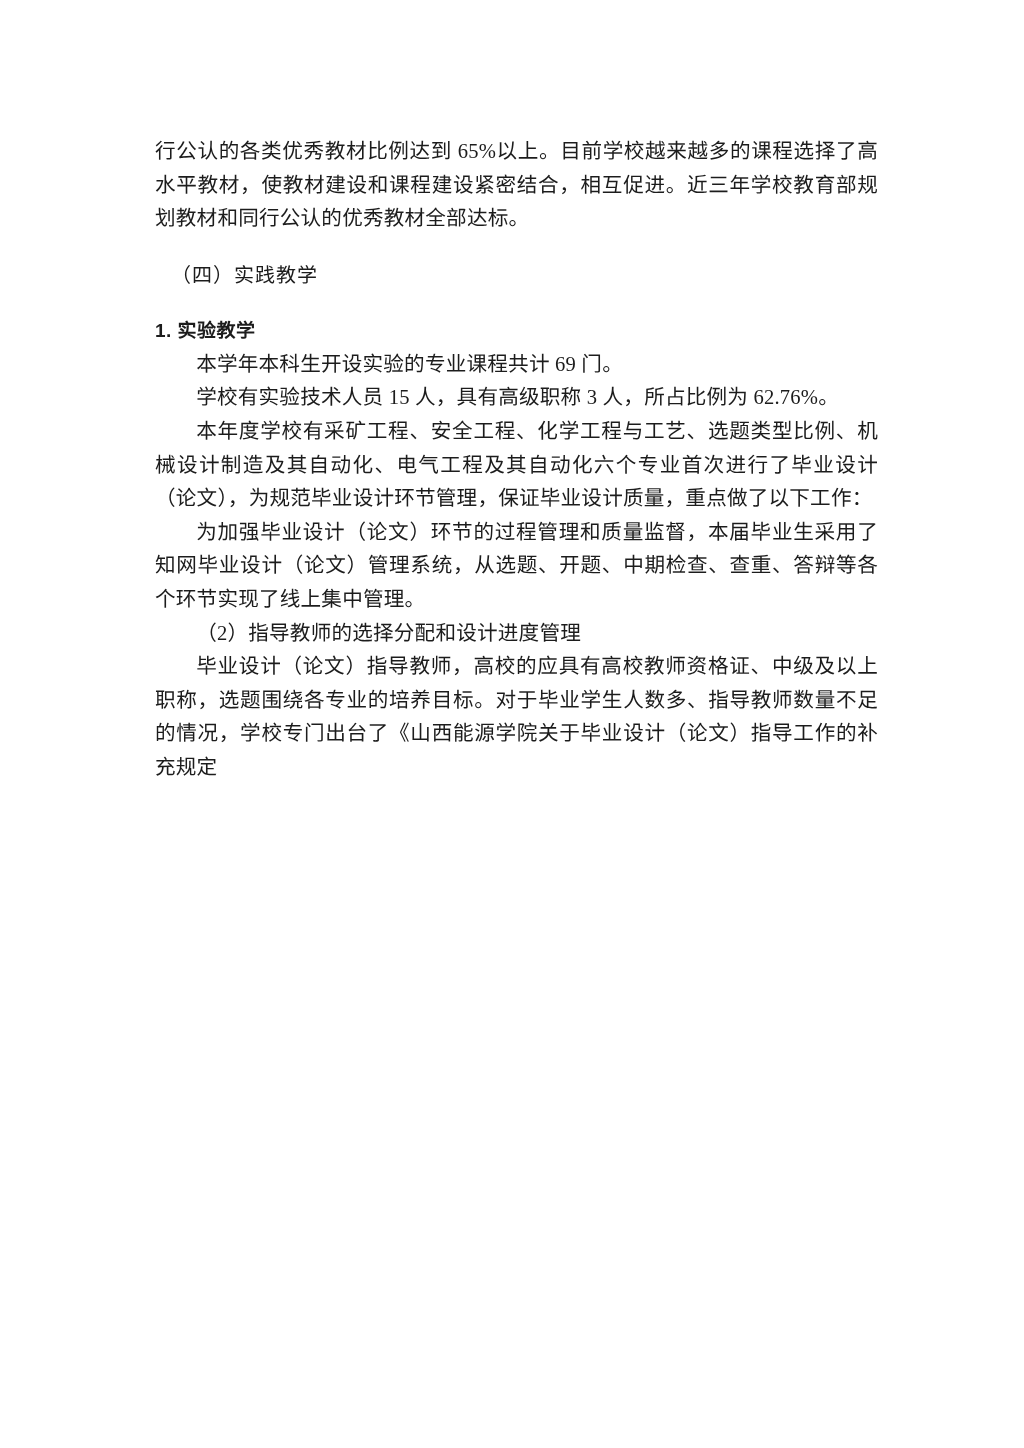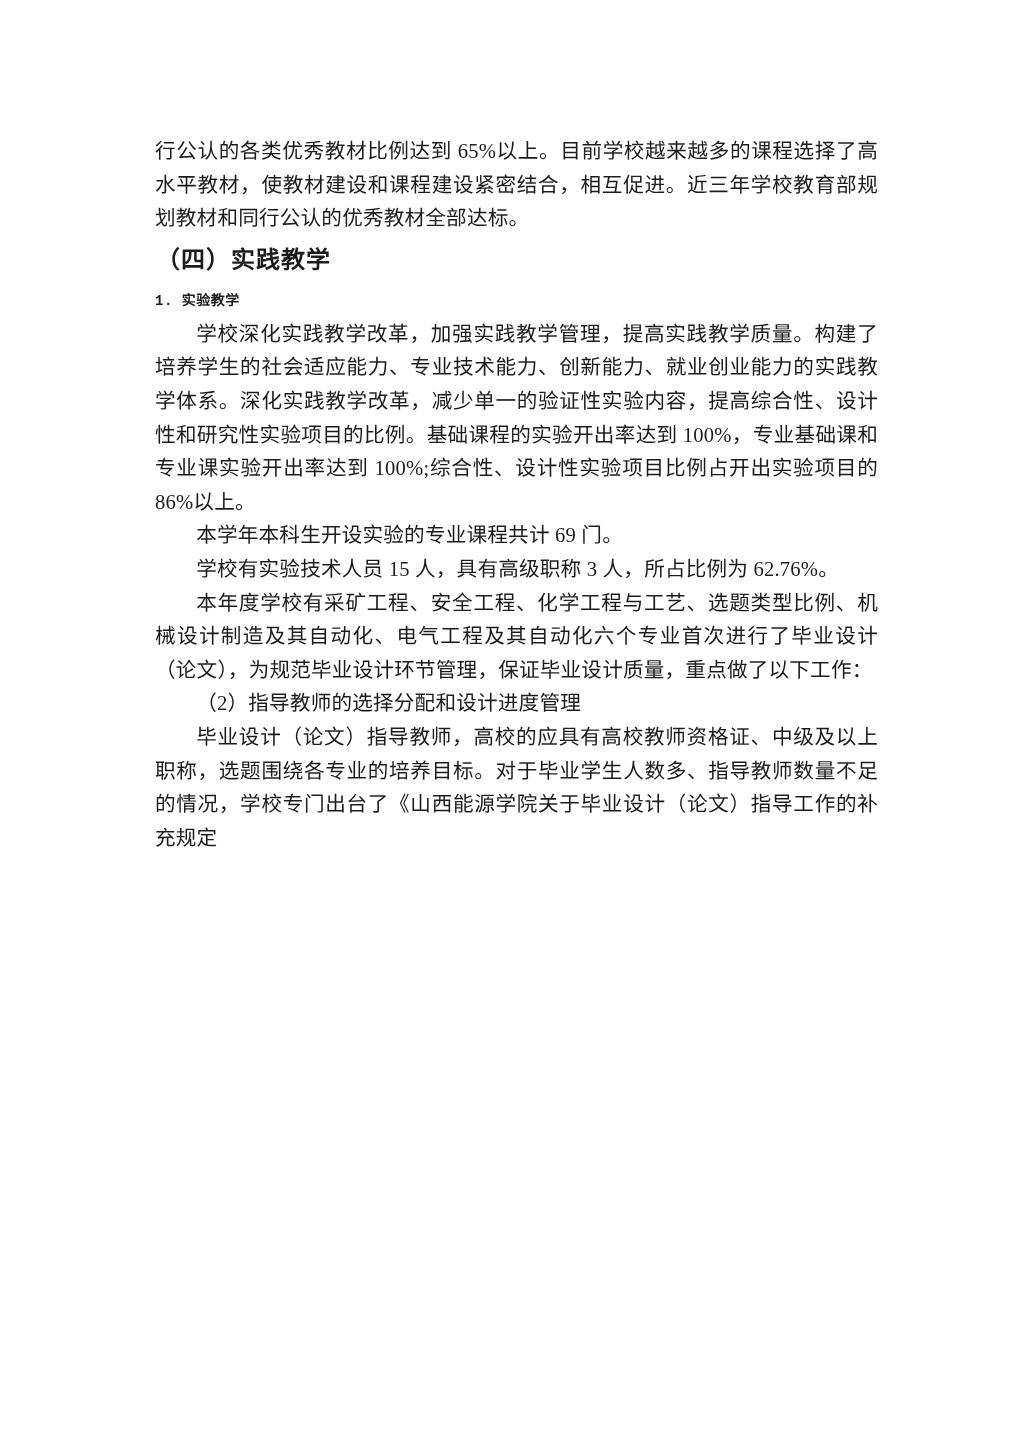--- a/index.html
+++ b/index.html
@@ -27,32 +27,32 @@
     font-size: 20.6px;
     line-height: 33.6px;
     text-align: justify;
     text-justify: inter-ideograph;
     letter-spacing: 0.2px;
   }
   .para.indent {
     text-indent: 2em;
   }
   .sec-heading {
-    margin: 1px;
+    margin: 16px;
     font-family: "Liberation Sans", "DejaVu Sans", sans-serif;
-    font-weight: 700;
-    font-size: 24px;
+    font-weight: 400;
+    font-size: 20px;
     line-height: 46px;
     letter-spacing: 1px;
   }
   .sub-heading {
     margin: 0;
-    font-family: Liberation Mono, monospace;
+    font-family: Liberation Sans, sans-serif;
     font-weight: 700;
-    font-size: 14px;
+    font-size: 19px;
     line-height: 34px;
     letter-spacing: 0.5px;
   }
   .page-number {
     position: absolute;
     top: 1320px;
     left: 0;
     width: 100%;
     text-align: center;
     font-size: 17px;
@@ -61,21 +61,21 @@
   }
 </style>
 </head>
 <body>
 
 <div class="page">
   <div class="content">
     <p class="para">行公认的各类优秀教材比例达到 65%以上。目前学校越来越多的课程选择了高水平教材，使教材建设和课程建设紧密结合，相互促进。近三年学校教育部规划教材和同行公认的优秀教材全部达标。</p>
     <h2 class="sec-heading">（四）实践教学</h2>
     <h3 class="sub-heading">1. 实验教学</h3>
-    <p class="para indent">学校深化实践教学改革，加强实践教学管理，提高实践教学质量。构建了培养学生的社会适应能力、专业技术能力、创新能力、就业创业能力的实践教学体系。深化实践教学改革，减少单一的验证性实验内容，提高综合性、设计性和研究性实验项目的比例。基础课程的实验开出率达到 100%，专业基础课和专业课实验开出率达到 100%;综合性、设计性实验项目比例占开出实验项目的 86%以上。</p>
     <p class="para indent">本学年本科生开设实验的专业课程共计 69 门。</p>
     <p class="para indent">学校有实验技术人员 15 人，具有高级职称 3 人，所占比例为 62.76%。</p>
     <p class="para indent">本年度学校有采矿工程、安全工程、化学工程与工艺、选题类型比例、机械设计制造及其自动化、电气工程及其自动化六个专业首次进行了毕业设计（论文），为规范毕业设计环节管理，保证毕业设计质量，重点做了以下工作：</p>
+    <p class="para indent">为加强毕业设计（论文）环节的过程管理和质量监督，本届毕业生采用了知网毕业设计（论文）管理系统，从选题、开题、中期检查、查重、答辩等各个环节实现了线上集中管理。</p>
     <p class="para indent">（2）指导教师的选择分配和设计进度管理</p>
     <p class="para indent">毕业设计（论文）指导教师，高校的应具有高校教师资格证、中级及以上职称，选题围绕各专业的培养目标。对于毕业学生人数多、指导教师数量不足的情况，学校专门出台了《山西能源学院关于毕业设计（论文）指导工作的补充规定</p>
   </div>
   <div class="page-number">19</div>
 </div>
 
 </body></html>

